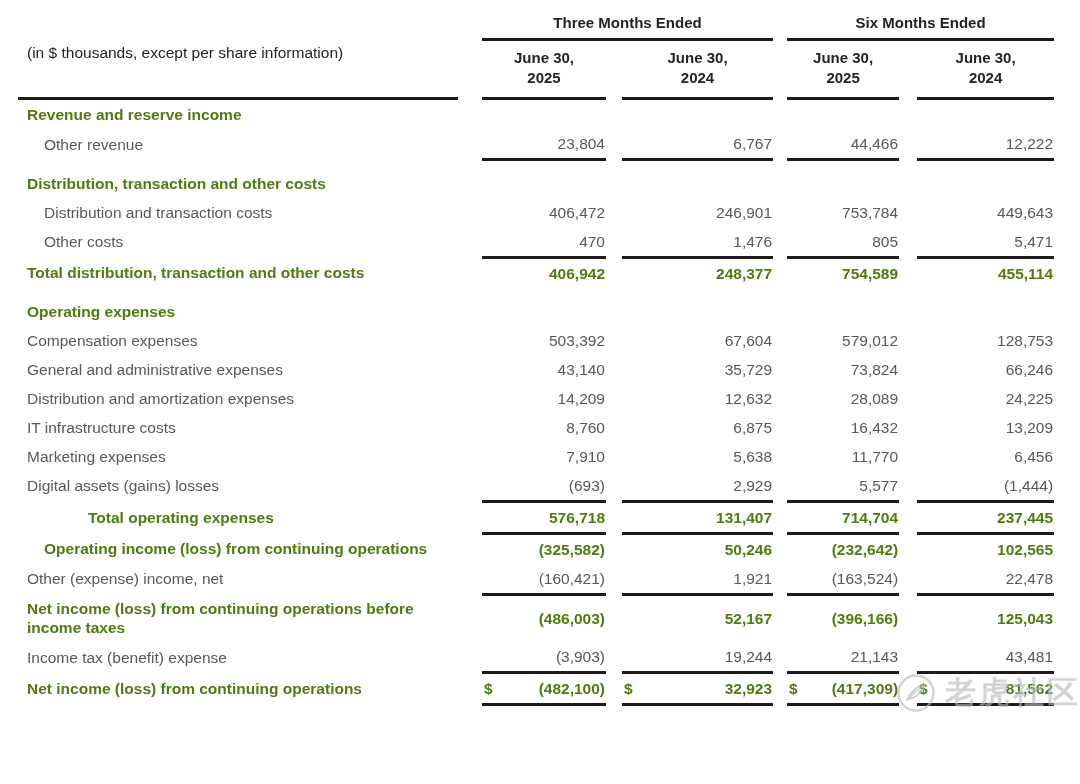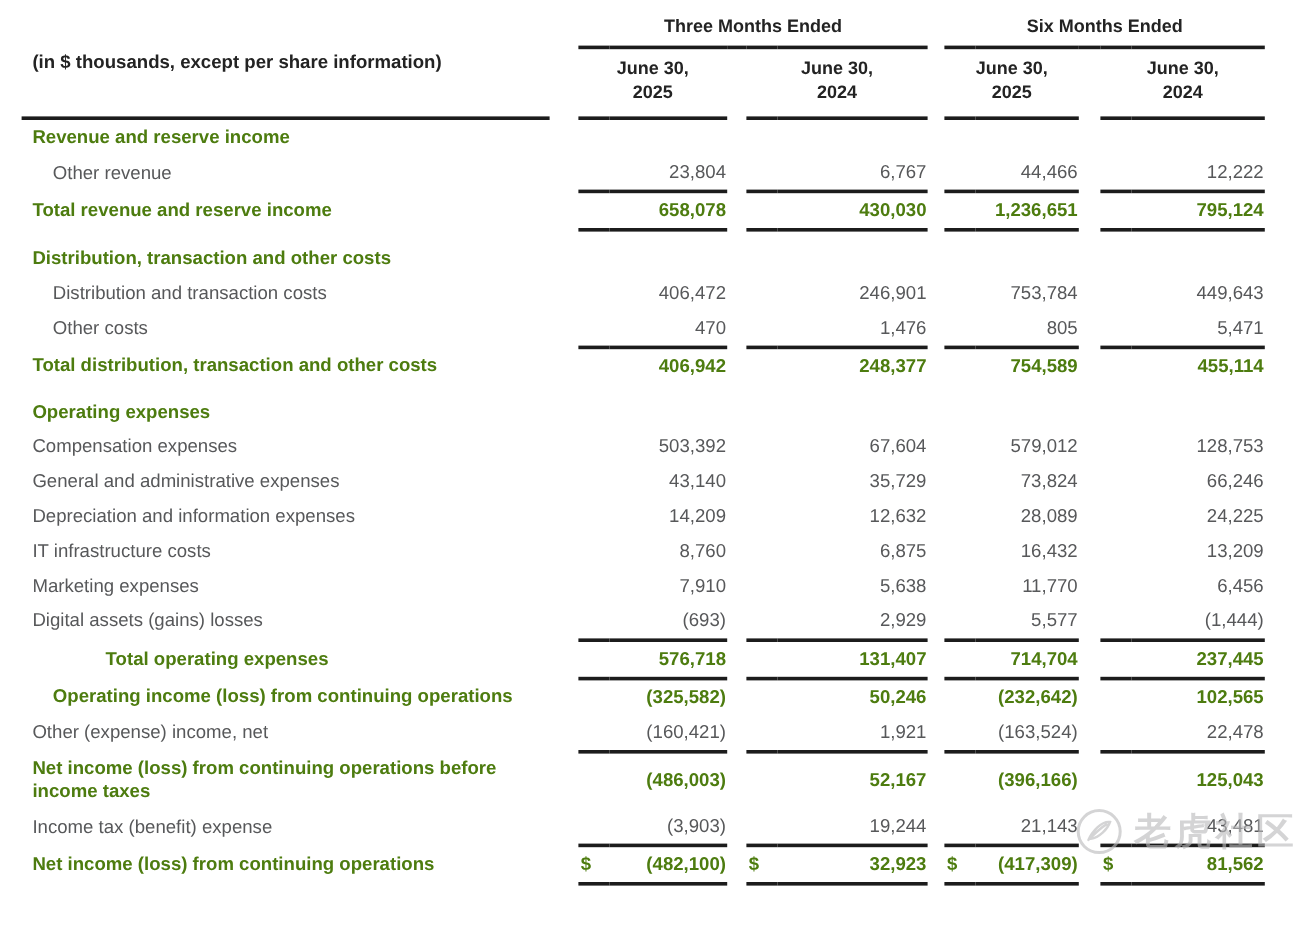--- a/index.html
+++ b/index.html
@@ -16,21 +16,21 @@
   
   td.grp{
     font-weight:bold;color:#232323;text-align:center;font-size:15px;
     padding:6px 0 7px 0;border-bottom:3px solid #1c1c1c;vertical-align:bottom;
   }
   td.colh{
     text-align:center;font-weight:bold;font-size:15px;color:#232323;
     line-height:20px;padding:7px 0 9px 0;border-bottom:3px solid #1c1c1c;
   }
   td.units{
-    font-weight:bold;font-size:15.5px;color:#232323;vertical-align:top;
+    font-weight:normal;font-size:15.5px;color:#232323;vertical-align:top;
     padding:4px 0 0 9px;border-bottom:3px solid #1c1c1c;
   }
 
   
   .cell{padding-top:5px;padding-bottom:5px;line-height:19px;font-size:15.5px;}
   td.lbl{padding-left:9px;padding-right:4px;}
   td.lbl.ind1{padding-left:26px;}
   td.lbl.ind3{padding-left:70px;}
   td.val{text-align:right;padding-right:1px;white-space:nowrap;}
   td.dollar{text-align:left;padding-left:2px;}
@@ -128,35 +128,20 @@
           <td></td>
           <td class="cell dollar t-gray ul"></td>
           <td class="cell val t-gray ul">6,767</td>
           <td></td>
           <td class="cell dollar t-gray ul"></td>
           <td class="cell val t-gray ul">44,466</td>
           <td></td>
           <td class="cell dollar t-gray ul"></td>
           <td class="cell val t-gray ul">12,222</td>
         </tr>
-        <tr>
-          <td class="cell lbl t-dark">Total revenue and reserve income</td>
-          <td></td>
-          <td class="cell dollar t-dark ul"></td>
-          <td class="cell val t-dark ul">658,078</td>
-          <td></td>
-          <td class="cell dollar t-dark ul"></td>
-          <td class="cell val t-dark ul">430,030</td>
-          <td></td>
-          <td class="cell dollar t-dark ul"></td>
-          <td class="cell val t-dark ul">1,236,651</td>
-          <td></td>
-          <td class="cell dollar t-dark ul"></td>
-          <td class="cell val t-dark ul">795,124</td>
-        </tr>
         <tr class="sp-above">
           <td class="cell lbl t-dark">Distribution, transaction and other costs</td>
           <td></td>
           <td class="cell dollar t-gray"></td>
           <td class="cell val t-gray"></td>
           <td></td>
           <td class="cell dollar t-gray"></td>
           <td class="cell val t-gray"></td>
           <td></td>
           <td class="cell dollar t-gray"></td>
@@ -249,21 +234,21 @@
           <td class="cell dollar t-gray"></td>
           <td class="cell val t-gray">35,729</td>
           <td></td>
           <td class="cell dollar t-gray"></td>
           <td class="cell val t-gray">73,824</td>
           <td></td>
           <td class="cell dollar t-gray"></td>
           <td class="cell val t-gray">66,246</td>
         </tr>
         <tr>
-          <td class="cell lbl t-gray">Depreciation and information expenses</td>
+          <td class="cell lbl t-gray">Distribution and amortization expenses</td>
           <td></td>
           <td class="cell dollar t-gray"></td>
           <td class="cell val t-gray">14,209</td>
           <td></td>
           <td class="cell dollar t-gray"></td>
           <td class="cell val t-gray">12,632</td>
           <td></td>
           <td class="cell dollar t-gray"></td>
           <td class="cell val t-gray">28,089</td>
           <td></td>

